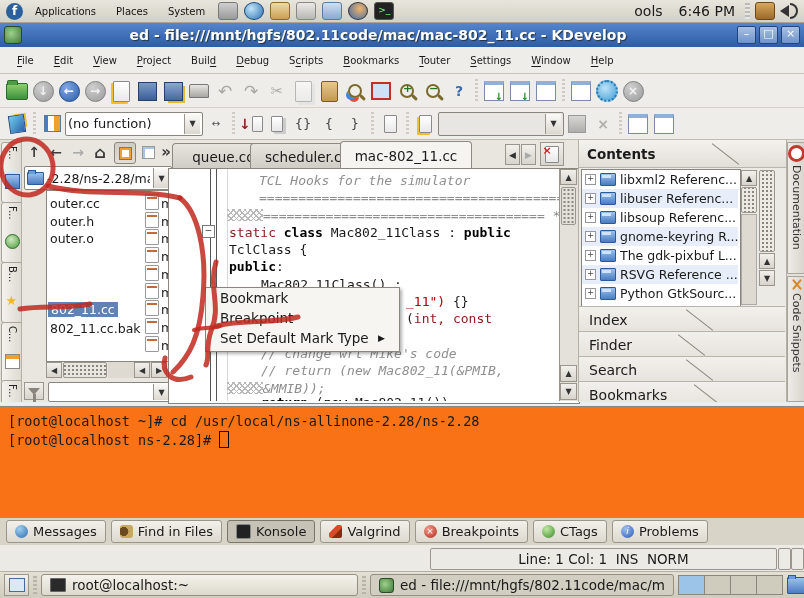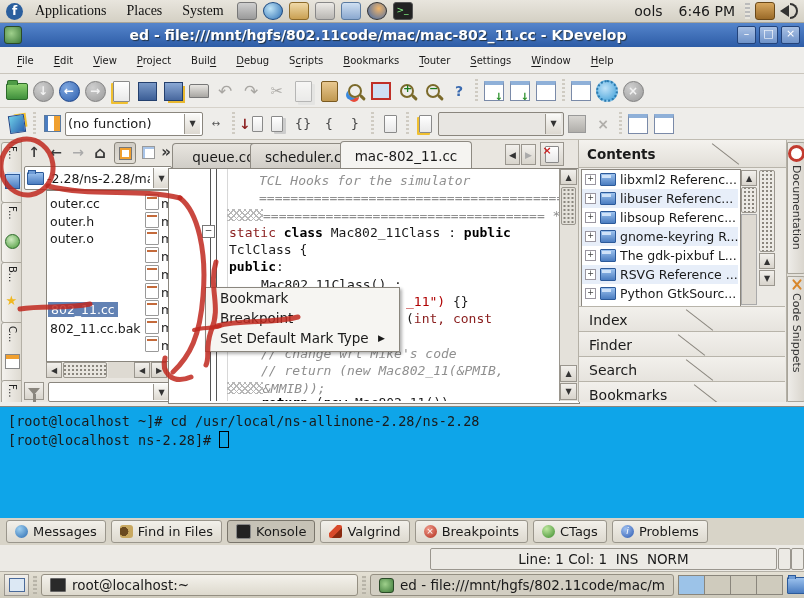--- a/index.html
+++ b/index.html
@@ -3,21 +3,21 @@
 <meta charset="utf-8">
 <style>
   html,body{margin:0;padding:0;background:#555;}
   #screen{position:relative;width:804px;height:598px;overflow:hidden;
     font-family:"DejaVu Sans","Liberation Sans",sans-serif;font-size:13px;color:#1a1a1a;
     background:#eeedea;}
   .b{position:absolute;box-sizing:border-box;}
   .txt{white-space:pre;overflow:hidden;}
   
   #gpanel{left:0;top:0;width:804px;height:23px;background:linear-gradient(#e8e5dd,#d4d0c4);border-bottom:1px solid #a8a498;display:flex;align-items:center;gap:4px;padding:0 6px;}
-  .pmenu{padding:1px 8px;font-size:14px;color:#111;font-family:Liberation Serif, serif;}
+  .pmenu{padding:1px 8px;font-size:10px;color:#111;}
   .fedora{width:17px;height:17px;border-radius:50%;background:#2b5f9e;color:#fff;font-weight:bold;font-size:12px;display:flex;align-items:center;justify-content:center;}
   .lnch{width:18px;height:16px;border-radius:3px;margin:0 1px;}
   .spacer{flex:1;}
   .ptime{font-size:14px;padding:0 6px;}
   
   #titlebar{left:0;top:23px;width:804px;height:24px;background:linear-gradient(#5585cc,#2d5ca6);display:flex;align-items:center;padding:0 4px;}
   #title{flex:1;text-align:center;color:#fff;font-weight:bold;font-size:14px;text-shadow:1px 1px 1px #234;}
   .wbtn{width:17px;height:16px;margin-left:3px;background:linear-gradient(#a8c0e4,#6f93c9);border:1px solid #23437a;border-radius:2px;color:#fff;font-size:11px;line-height:13px;text-align:center;}
   .appico{width:16px;height:16px;border-radius:3px;background:radial-gradient(circle at 40% 40%,#9fd08c,#3e7a3a);border:1px solid #2a4a28;}
   
@@ -101,21 +101,21 @@
   
   #rdock{left:786px;top:140px;width:18px;height:262px;background:#e4e1da;border-left:1px solid #b4b0a6;position:absolute;}
   .rtab{position:absolute;left:0;width:17px;background:linear-gradient(90deg,#eeece8,#d8d4cc);border:1px solid #a8a49a;border-radius:0 3px 3px 0;display:flex;flex-direction:column;align-items:center;padding-top:2px;gap:3px;}
   .rtab .vlab{height:auto;font-size:11px;color:#333;}
   .ring{width:11px;height:11px;border:3px solid #c23a2e;border-radius:50%;background:#fff;flex:none;}
   .scis{width:11px;height:11px;position:relative;flex:none;}
   .scis::before,.scis::after{content:"";position:absolute;left:5px;top:-1px;width:2px;height:13px;background:#d8862a;border-radius:2px;}
   .scis::before{transform:rotate(40deg);}
   .scis::after{transform:rotate(-40deg);}
   
-  #konsole{left:0;top:406px;width:804px;height:112px;background:#0ea5e9;border-top:1px solid #8a867e;border-bottom:1px solid #8a867e;font-family:"DejaVu Sans Mono","Liberation Mono",monospace;font-size:13.5px;position:absolute;}
+  #konsole{left:0;top:406px;width:804px;height:112px;background:#f97316;border-top:1px solid #8a867e;border-bottom:1px solid #8a867e;font-family:"DejaVu Sans Mono","Liberation Mono",monospace;font-size:13.5px;position:absolute;}
   .kline{position:absolute;left:8px;white-space:pre;}
   #cursor{display:inline-block;width:8px;height:15px;border:1px solid #000;vertical-align:-3px;}
   
   #btabs{left:0;top:518px;width:804px;height:27px;background:#d8d4c8;border-bottom:1px solid #b0aca0;display:flex;align-items:center;padding:0 6px;gap:5px;position:absolute;}
   .btab{height:21px;display:flex;align-items:center;gap:5px;padding:0 8px;background:linear-gradient(#f2f0ea,#ddd9cf);border:1px solid #9a968c;border-radius:3px;font-size:13px;}
   .btab.active{background:#c6c2b6;border-color:#7a766c;}
   .dot{width:13px;height:13px;border-radius:50%;flex:none;}
   
   #status{left:0;top:545px;width:804px;height:26px;background:#eceae5;border-bottom:1px solid #b4b0a6;position:absolute;}
   .sbox{position:absolute;top:3px;height:20px;background:#eceae5;border:1px solid #9a968e;border-radius:2px;}

